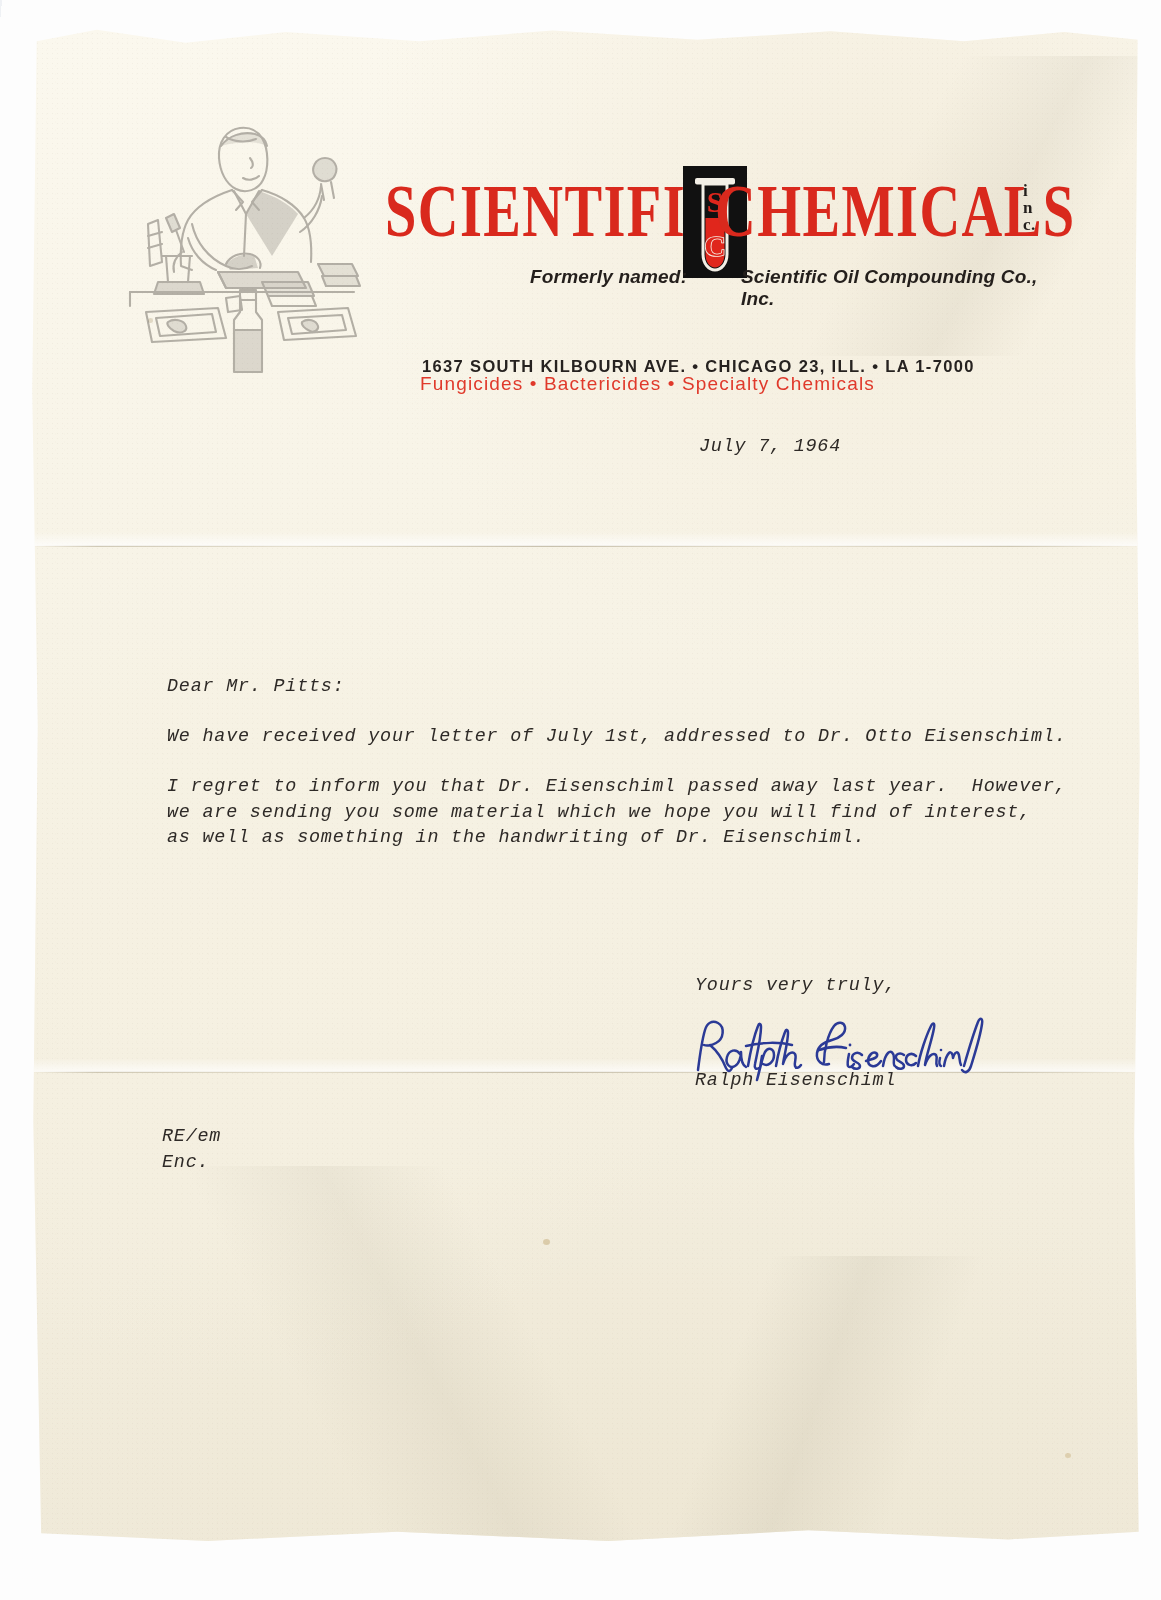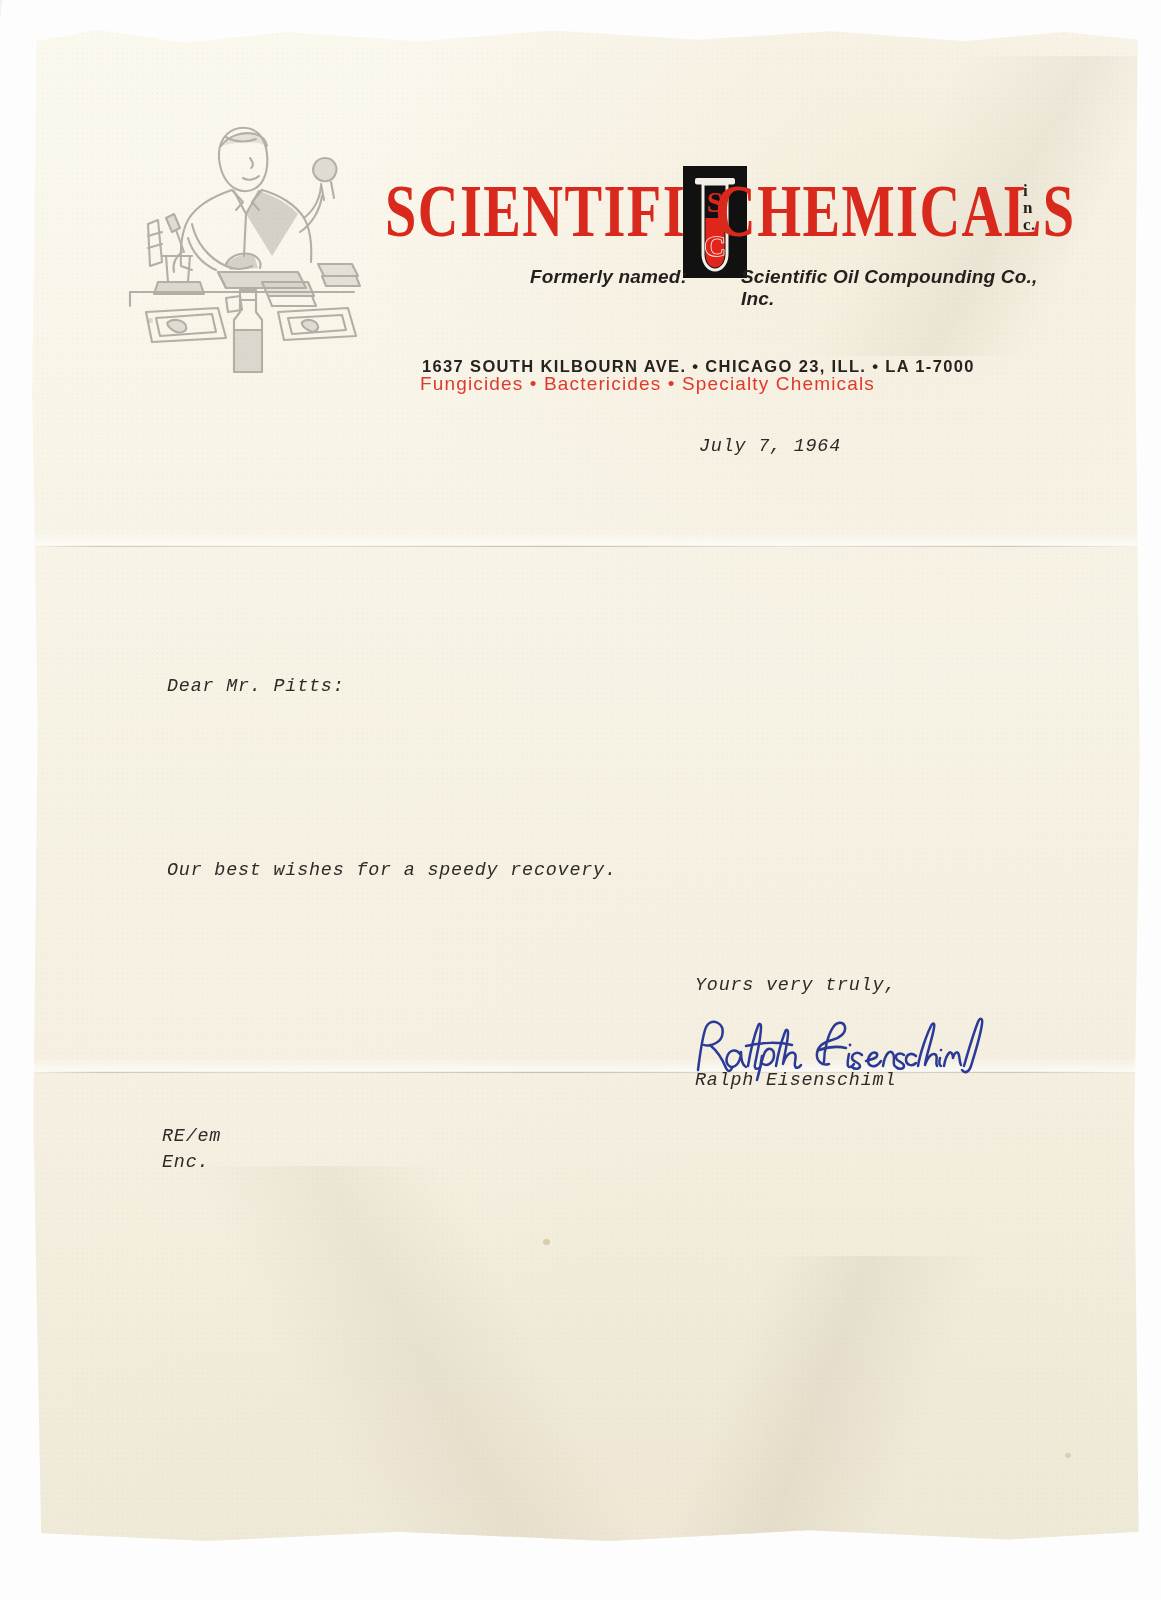--- a/index.html
+++ b/index.html
@@ -418,23 +418,26 @@
   </div>
 
   <div class="fold fold-1"></div>
   <div class="fold fold-2"></div>
 
   <div class="tw date-line">July 7, 1964</div>
 
 
   <div class="tw salutation">Dear Mr. Pitts:</div>
 
-
-
-  <div class="tw para-3">Our best wishes for a speedy recovery.</div>
+  <div class="tw para-1">We have received your letter of July 1st, addressed to Dr. Otto Eisenschiml.</div>
+
+  <div class="tw para-2">I regret to inform you that Dr. Eisenschiml passed away last year.  However,
+we are sending you some material which we hope you will find of interest,
+as well as something in the handwriting of Dr. Eisenschiml.</div>
+
 
   <div class="tw closing">Yours very truly,</div>
 
   <div class="signature">
     <svg viewBox="0 0 300 72" xmlns="http://www.w3.org/2000/svg">
       <g fill="none" stroke="#2b3a96" stroke-width="2.5" stroke-linecap="round" stroke-linejoin="round">
 
         <path d="M10 60 C12 44 14 30 17 20 C19 13 24 10 30 13 C37 17 36 29 28 33 C23 36 18 36 16 35"></path>
         <path d="M22 35 C28 40 34 48 38 58 C40 62 42 62 44 58"></path>
 

